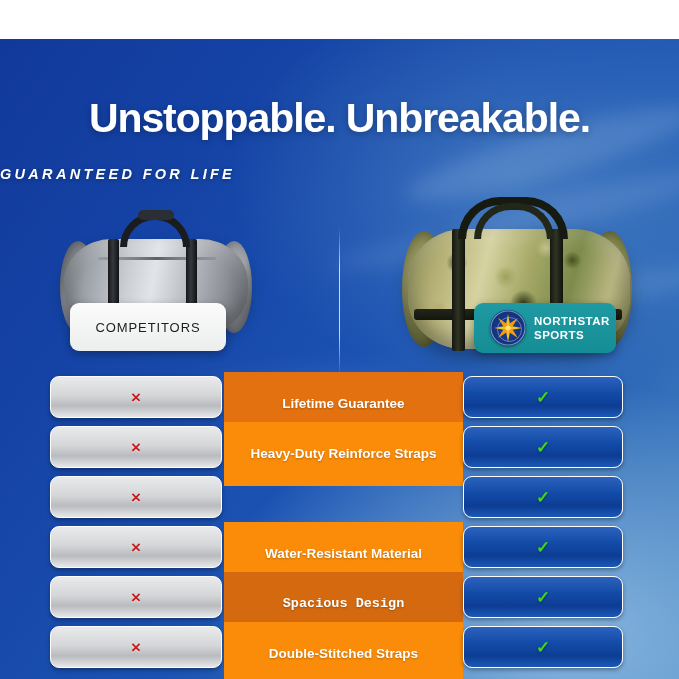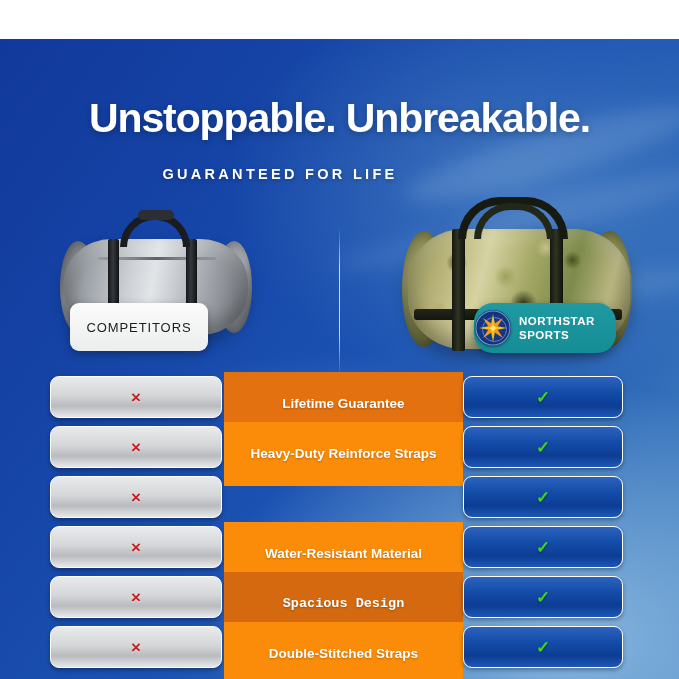--- a/index.html
+++ b/index.html
@@ -42,26 +42,27 @@
     color: #ffffff;
     font-size: 41px;
     font-weight: bold;
     letter-spacing: -1.1px;
     line-height: 1.08;
     text-shadow: 0 2px 7px rgba(0,0,0,0.28);
     font-stretch: condensed;
   }
   .subhead {
     position: absolute; left: 0; top: 127px; width: 560px;
-    text-align: center;
+    text-align: left;
     color: #ffffff;
     font-size: 14.5px;
     font-weight: bold;
     letter-spacing: 3.3px;
     text-shadow: 0 1px 4px rgba(0,0,0,0.32);
+    font-style: italic;
   }
 
   
   .divider {
     position: absolute; left: 339px; top: 188px;
     width: 1px; height: 148px;
     background: linear-gradient(to bottom, rgba(255,255,255,0) 0%, rgba(255,255,255,0.78) 28%, rgba(255,255,255,0.78) 72%, rgba(255,255,255,0) 100%);
   }
 
   
@@ -152,38 +153,38 @@
   .chandle2 {
     position: absolute; left: 74px; top: 6px; width: 80px; height: 36px;
     border: 7px solid #222719;
     border-bottom: none;
     border-radius: 44px 44px 0 0;
   }
 
   
   .chip-competitors {
     position: absolute; left: 70px; top: 264px;
-    width: 138px; height: 48px;
+    width: 156px; height: 48px;
     background: linear-gradient(to bottom, #fbfbfb, #eceded);
     border-radius: 9px;
     box-shadow: 0 3px 8px rgba(0,0,0,0.30);
     display: flex; align-items: center; justify-content: center;
     color: #1d1d1f;
     font-size: 13px;
     font-weight: normal;
     letter-spacing: 0.9px;
   }
   .chip-brand {
     position: absolute; left: 474px; top: 264px;
     width: 142px; height: 50px;
     background: linear-gradient(to bottom, #1f9aa2, #158d95);
-    border-radius: 19px;
+    border-radius: 9px;
     box-shadow: 0 3px 8px rgba(0,0,0,0.30);
     display: flex; align-items: center; gap: 8px;
-    padding-left: 1px;
+    padding-left: 16px;
   }
   .brand-logo {
     width: 36px; height: 36px; flex: 0 0 36px;
     border-radius: 50%;
     background: radial-gradient(circle at 50% 50%, #1a3f96 0%, #13307a 72%, #0d2460 100%);
     position: relative;
     box-shadow: 0 1px 3px rgba(0,0,0,0.4);
   }
   .brand-logo::after {
     content: "";

